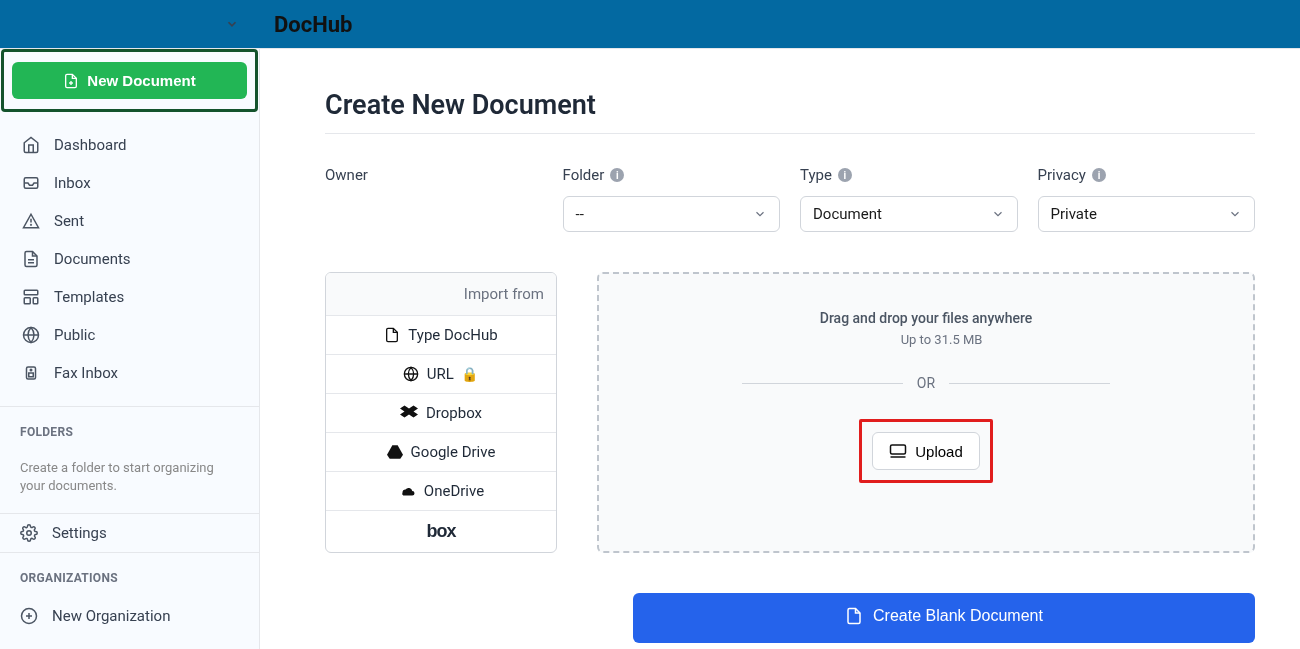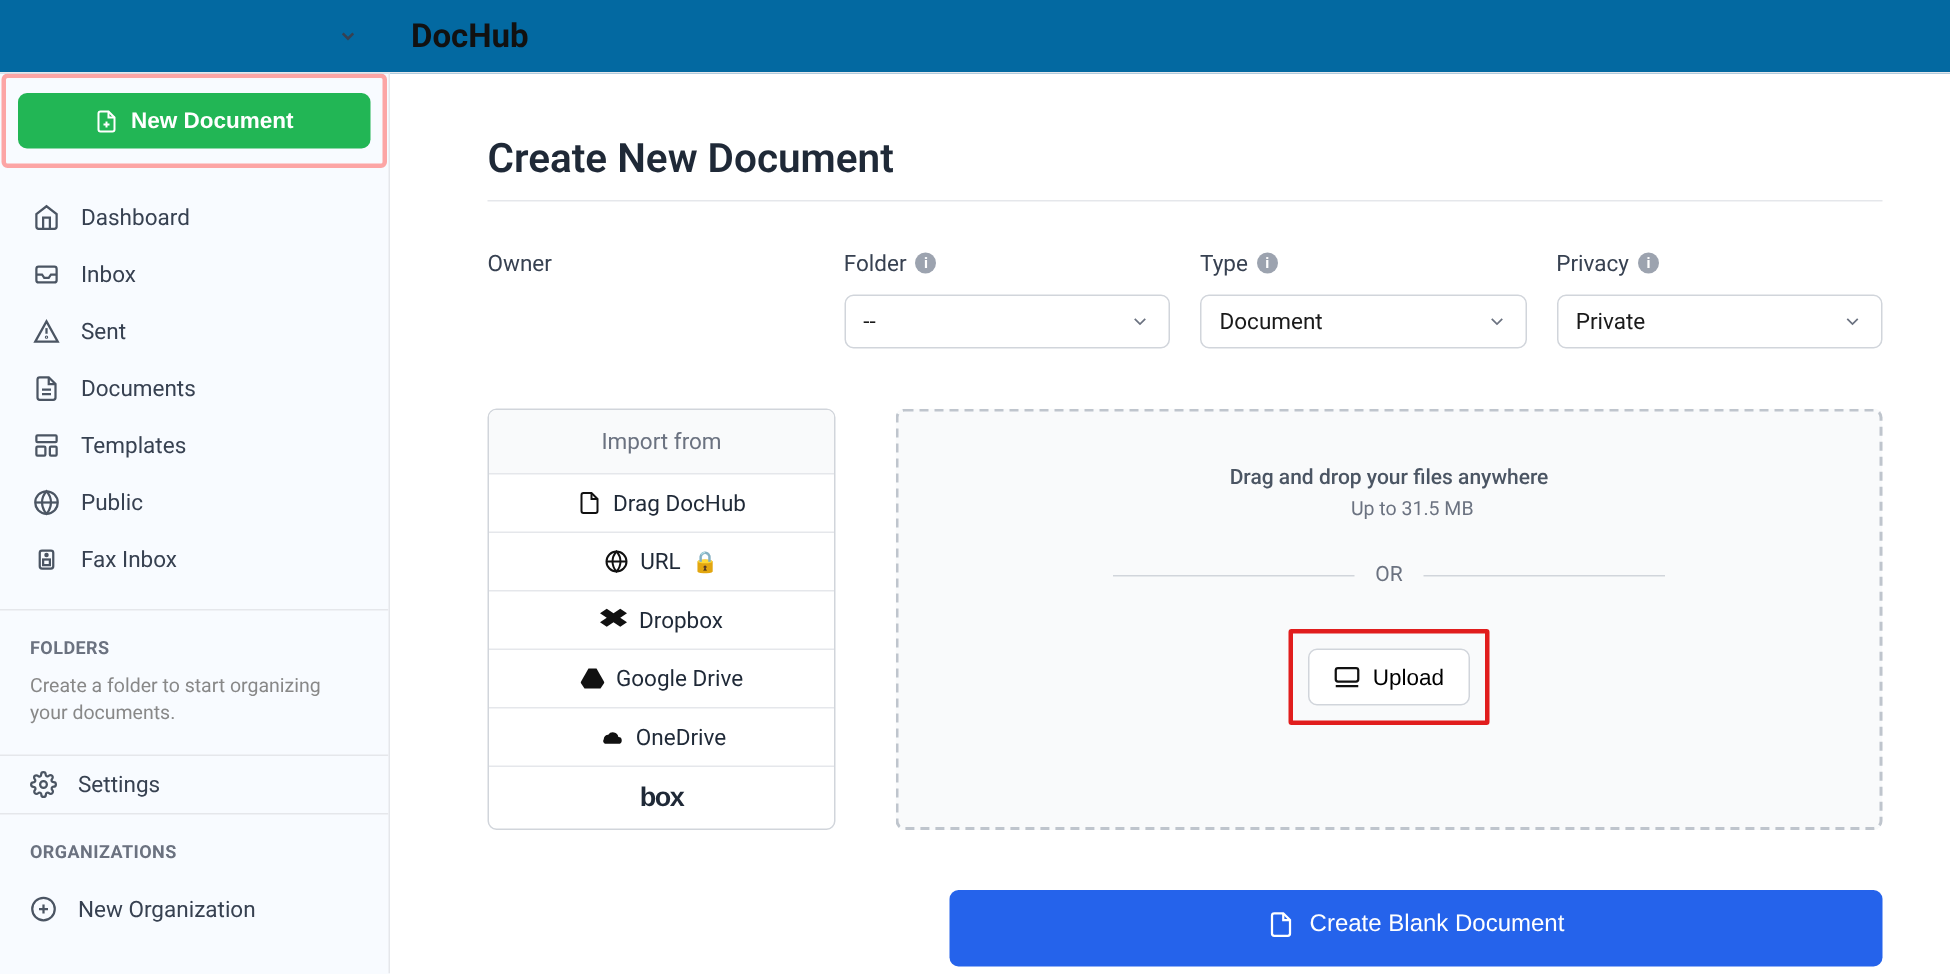--- a/index.html
+++ b/index.html
@@ -2,42 +2,42 @@
 <html><head>
   <meta charset="utf-8">
   <style>
     * { box-sizing: border-box; margin: 0; padding: 0; }
     body { font-family: -apple-system, BlinkMacSystemFont, 'Segoe UI', Roboto, sans-serif; background: #f8fbff; color: #1a1a1a; overflow: hidden; }
     .header { height: 49px; display: flex; align-items: center; padding: 0 20px; border-bottom: 1px solid #e5e7eb; background: #0369a1; }
     .header .dropdown-toggle { margin-left: 205px; cursor: pointer; color: #374151; }
     .header .logo { margin-left: 35px; font-size: 22px; font-weight: 700; color: #111; }
     .container { display: flex; height: calc(649px - 49px); }
     .sidebar { width: 260px; background: #f8fbff; border-right: 1px solid #e5e7eb; overflow-y: auto; }
-    .new-doc-wrapper { padding: 10px 8px; border: 3px solid #fca5a5; border-radius: 4px; margin: 0 1px; }
+    .new-doc-wrapper { padding: 10px 8px; border: 3px solid #14532d; border-radius: 4px; margin: 0 1px; }
     .new-doc-btn { width: 100%; background: #22b655; color: #fff; border: none; border-radius: 6px; padding: 10px; font-size: 15px; font-weight: 600; cursor: pointer; display: flex; align-items: center; justify-content: center; gap: 8px; }
     .nav-list { padding: 14px 0; }
     .nav-item { display: flex; align-items: center; gap: 14px; padding: 10px 22px; cursor: pointer; color: #374151; font-size: 15px; }
     .nav-icon { width: 18px; display: flex; justify-content: center; color: #4b5563; }
     .sidebar-section { border-top: 1px solid #e5e7eb; padding: 18px 20px; }
-    .section-head { font-size: 12px; font-weight: 700; color: #6b7280; letter-spacing: 0.3px; margin-bottom: 10px; }
+    .section-head { font-size: 12px; font-weight: 700; color: #6b7280; letter-spacing: 0.3px; margin-bottom: 20px; }
     .section-desc { font-size: 13px; color: #888; line-height: 1.4; }
     .main { flex: 1; background: #fff; padding: 40px 45px 20px 65px; overflow-y: auto; }
     .page-title { font-size: 27px; font-weight: 600; color: #1f2937; margin-bottom: 12px; }
     .divider { border-top: 1px solid #e5e7eb; margin-bottom: 32px; }
     .field-row { display: flex; gap: 20px; margin-bottom: 40px; }
     .field { flex: 1; }
     .field-label { display: flex; align-items: center; gap: 6px; font-size: 15px; color: #374151; margin-bottom: 12px; }
     .info-icon { width: 14px; height: 14px; border-radius: 50%; background: #9ca3af; color: #fff; font-size: 10px; display: inline-flex; align-items: center; justify-content: center; font-weight: bold; }
     .select { border: 1px solid #d1d5db; border-radius: 6px; padding: 8px 12px; display: flex; align-items: center; justify-content: space-between; cursor: pointer; background: #fff; font-size: 15px; }
     .select .avatar { width: 18px; height: 18px; background: linear-gradient(135deg,#8b5a2b,#a0826d); border-radius: 2px; margin-right: 8px; }
     .select-left { display: flex; align-items: center; }
     .chev { color: #6b7280; }
     .import-dropzone-row { display: flex; gap: 40px; margin-bottom: 40px; }
     .import-box { width: 232px; border: 1px solid #d1d5db; border-radius: 6px; background: #fff; overflow: hidden; }
-    .import-head { padding: 12px; text-align: center; color: #6b7280; font-size: 15px; background: #f9fafb; }
+    .import-head { padding: 12px; text-align: right; color: #6b7280; font-size: 15px; background: #f9fafb; }
     .import-item { padding: 10px; text-align: center; border-top: 1px solid #e5e7eb; cursor: pointer; font-size: 15px; color: #1f2937; display: flex; align-items: center; justify-content: center; gap: 8px; }
     .dropzone { flex: 1; border: 2px dashed #bfc5cd; border-radius: 6px; padding: 36px 20px; text-align: center; background: #f9fafb; display: flex; flex-direction: column; align-items: center; }
     .dz-title { font-size: 14px; color: #4b5563; font-weight: 500; margin-bottom: 6px; }
     .dz-sub { font-size: 13px; color: #6b7280; margin-bottom: 28px; margin-left: 31px; }
     .or-row { display: flex; align-items: center; width: 60%; margin-bottom: 28px; }
     .or-line { flex: 1; border-top: 1px solid #d1d5db; }
     .or-text { margin: 0 14px; color: #6b7280; font-size: 14px; }
     .upload-wrap { border: 3px solid #e11d1d; padding: 10px; border-radius: 2px; }
     .upload-btn { display: inline-flex; align-items: center; gap: 8px; border: 1px solid #d1d5db; background: #fff; padding: 9px 16px; border-radius: 6px; cursor: pointer; font-size: 15px; }
     .blank-btn { display: block; width: 622px; margin-left: auto; background: #2563eb; color: #fff; border: none; border-radius: 6px; padding: 14px; font-size: 16px; font-weight: 500; cursor: pointer; }
@@ -230,21 +230,21 @@
     </div>
 
     <div class="import-dropzone-row">
       <div class="import-box">
         <div class="import-head">Import from</div>
         <div class="import-item">
           <svg width="16" height="16" viewBox="0 0 24 24" fill="none" stroke="#111" stroke-width="2">
               <path d="M14 2H6a2 2 0 0 0-2 2v16a2 2 0 0 0 2 2h12a2 2 0 0 0 2-2V8z"></path>
               <polyline points="14 2 14 8 20 8"></polyline>
             </svg>
-          <span>Drag DocHub</span>
+          <span>Type DocHub</span>
         </div>
         <div class="import-item">
           <svg width="16" height="16" viewBox="0 0 24 24" fill="none" stroke="#111" stroke-width="2">
               <circle cx="12" cy="12" r="10"></circle>
               <line x1="2" y1="12" x2="22" y2="12"></line>
               <path d="M12 2a15 15 0 0 1 4 10 15 15 0 0 1-4 10 15 15 0 0 1-4-10 15 15 0 0 1 4-10z"></path>
             </svg>
           <span>URL</span>
           <span style="font-size:14px;">🔒</span>
         </div>

